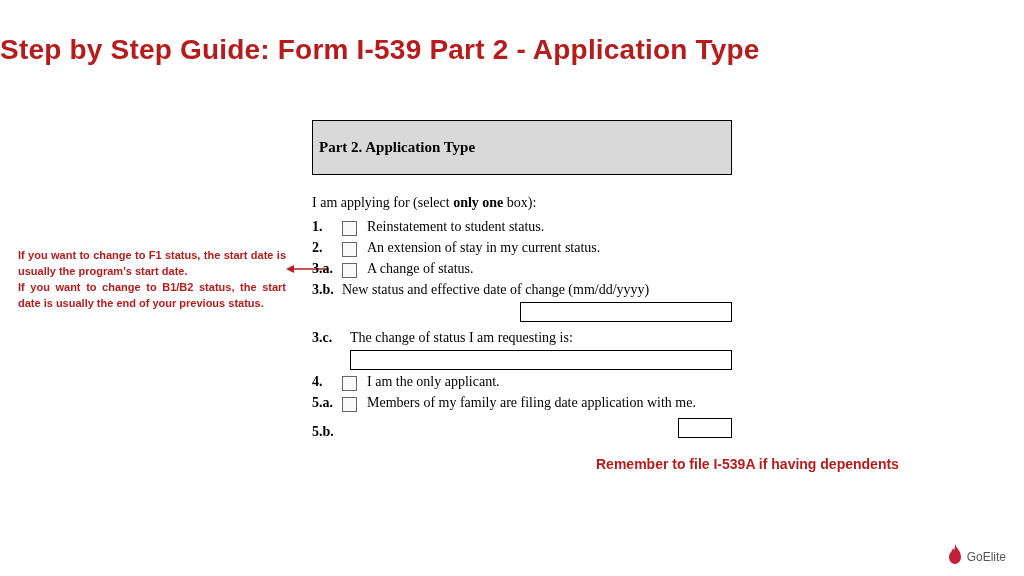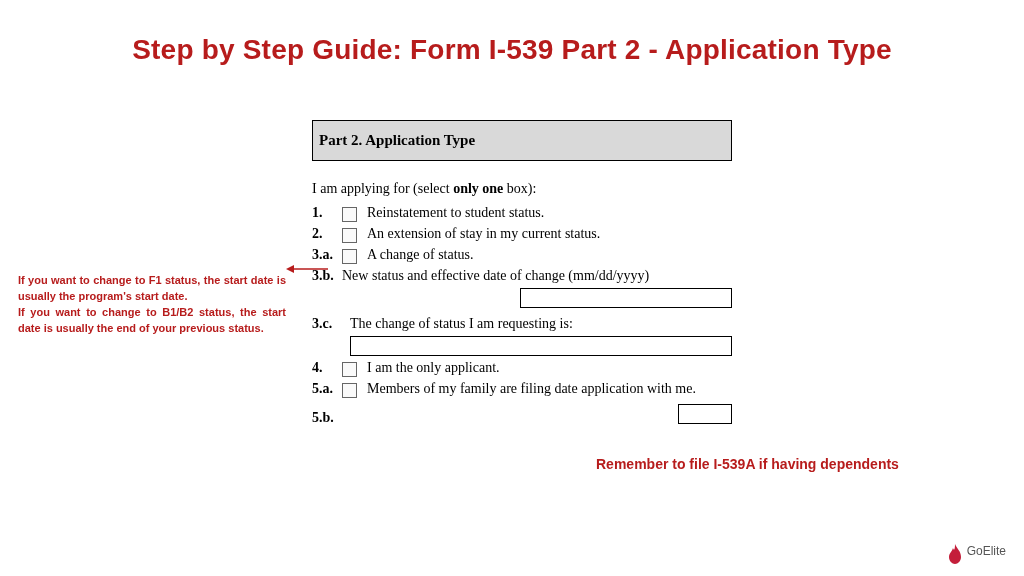--- a/index.html
+++ b/index.html
@@ -1,31 +1,31 @@
 <!DOCTYPE html>
 <html><head>
 <meta charset="utf-8">
 <style>
   html,body{margin:0;padding:0;width:1024px;height:576px;background:#fff;font-family:"Times New Roman",Times,serif;color:#000;overflow:hidden}
-  .title{font-family:Arial,Helvetica,sans-serif;font-weight:700;color:#b71c1c;font-size:28px;text-align:center;padding:34px 0 14px 0;letter-spacing:.2px}
+  .title{font-family:Arial,Helvetica,sans-serif;font-weight:700;color:#b71c1c;font-size:28px;text-align:left;padding:34px 0 14px 0;letter-spacing:.2px}
   .sheet{position:absolute;left:312px;top:120px;width:420px}
-  .part-hdr{border:1px solid #000;background:#d9d9d9;font-size:15px;font-weight:700;padding:11px 6px;margin-bottom:8px}
+  .part-hdr{border:1px solid #000;background:#d9d9d9;font-size:15px;font-weight:700;padding:18px 6px;margin-bottom:8px}
   .lead{font-size:14px;margin:20px 0 8px 0}
   .row{display:flex;align-items:flex-start;font-size:14px;margin:4px 0}
   .num{width:30px;font-weight:700;flex:none}
   .chk{width:13px;height:13px;border:1px solid #666;background:#fafafa;margin:2px 10px 0 0;flex:none}
   .opt{flex:1}
   .field-long{height:18px;border:1px solid #000;width:210px;margin-left:auto;margin-top:4px}
   .field-full{height:18px;border:1px solid #000;margin-top:4px}
   .field-sm{height:18px;border:1px solid #000;width:52px;float:right;margin-top:-6px}
   .section-break{margin-top:10px}
-  .note-left{position:absolute;left:18px;top:273px;width:268px;font-family:Arial,Helvetica,sans-serif;font-size:11px;font-weight:700;color:#b71c1c;line-height:1.45;text-align:justify}
+  .note-left{position:absolute;left:18px;top:248px;width:268px;font-family:Arial,Helvetica,sans-serif;font-size:11px;font-weight:700;color:#b71c1c;line-height:1.45;text-align:justify}
   .arrow{position:absolute;left:286px;top:262px;width:42px;height:14px}
   .note-right{position:absolute;left:596px;top:456px;font-family:Arial,Helvetica,sans-serif;font-size:14px;font-weight:700;color:#b71c1c}
-  .logo{position:absolute;right:18px;bottom:12px;display:flex;align-items:flex-start;font-family:Arial,Helvetica,sans-serif;font-size:12px;color:#555}
+  .logo{position:absolute;right:18px;bottom:12px;display:flex;align-items:flex-end;font-family:Arial,Helvetica,sans-serif;font-size:12px;color:#555}
   .bold{font-weight:700}
 </style>
 </head>
 <body>
 
 <div class="title">Step by Step Guide: Form I-539 Part 2 - Application Type</div>
 
 <div class="note-left">
   <span>If you want to change to F1 status, the start date is usually the program's start date.</span><br>
   <span>If you want to change to B1/B2 status, the start date is usually the end of your previous status.</span>

